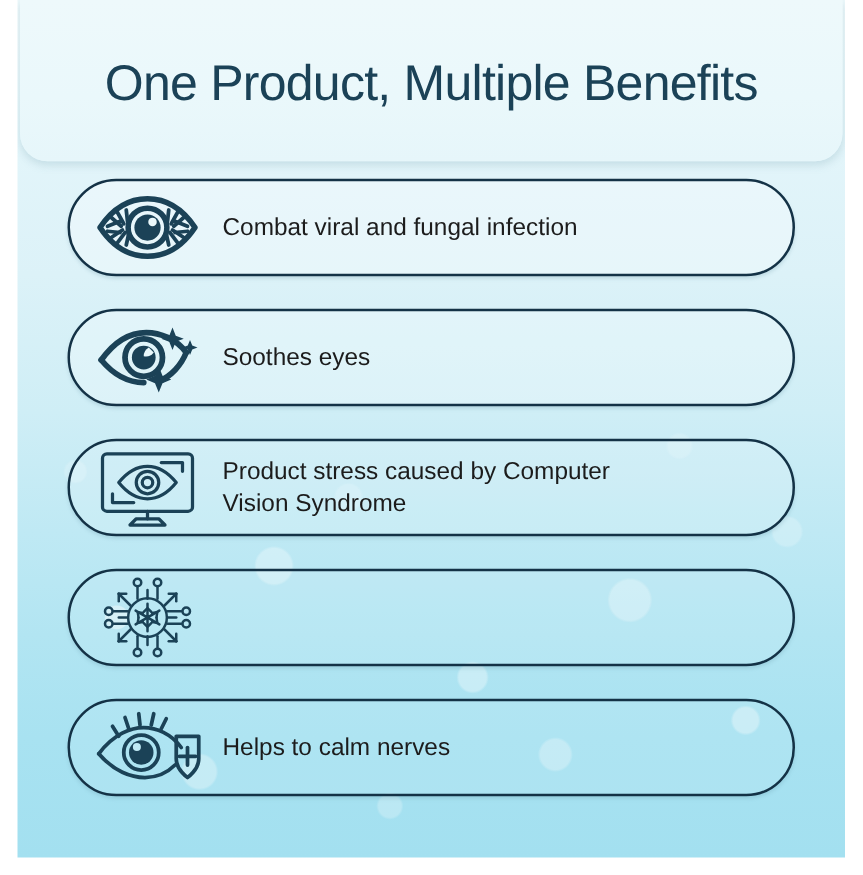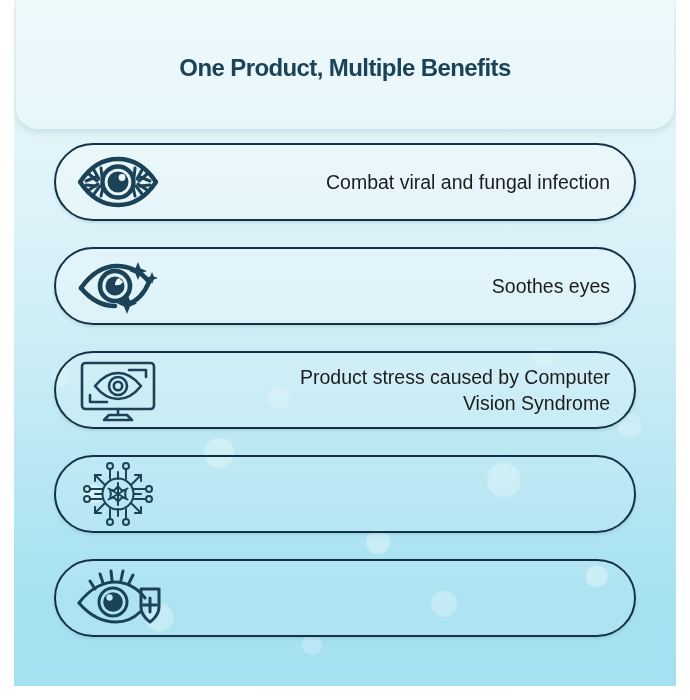--- a/index.html
+++ b/index.html
@@ -76,35 +76,34 @@
     border-bottom-right-radius: 22px;
     box-shadow: 0 3px 7px rgba(120,160,175,.28);
     display: flex;
     align-items: center;
     justify-content: center;
     box-sizing: border-box;
     padding-top: 6px;
   }
   .header-title {
     color: #1b4257;
-    font-size: 24px;
-    font-weight: bold;
+    font-size: 40px;
+    font-weight: normal;
     letter-spacing: -0.6px;
     text-align: left;
     white-space: nowrap;
     font-family: "Liberation Sans", sans-serif;
   }
 
   
   .benefits {
     position: absolute;
     left: 0;
     top: 143px;
     width: 662px;
-    text-align: right;
   }
   .pill {
     position: relative;
     margin: 0 auto 26px auto;
     width: 582px;
     min-height: 78px;
     box-sizing: border-box;
     border: 2px solid #143246;
     border-radius: 42px;
     background: rgba(255,255,255,.20);
@@ -295,17 +294,18 @@
             </g>
             <circle cx="38" cy="35" r="9.8" fill="#1b4257"></circle>
             <circle cx="34.5" cy="30.5" r="3.2" fill="#bfe9f4"></circle>
             <g fill="none" stroke="#1b4257" stroke-width="3" stroke-linecap="round" stroke-linejoin="round">
               <path d="M66 22 L84 22 L84 40 C84 49, 75 55, 75 55 C75 55, 66 49, 66 40 Z"></path>
               <path d="M75 31 L75 45"></path>
                 <path d="M68.5 38 L81.5 38"></path>
             </g>
           </svg>
         </span>
+        <span class="pill-text">Helps to calm nerves</span>
       </div>
 
     </div>
   </div>
 </div>
 
 </body></html>

